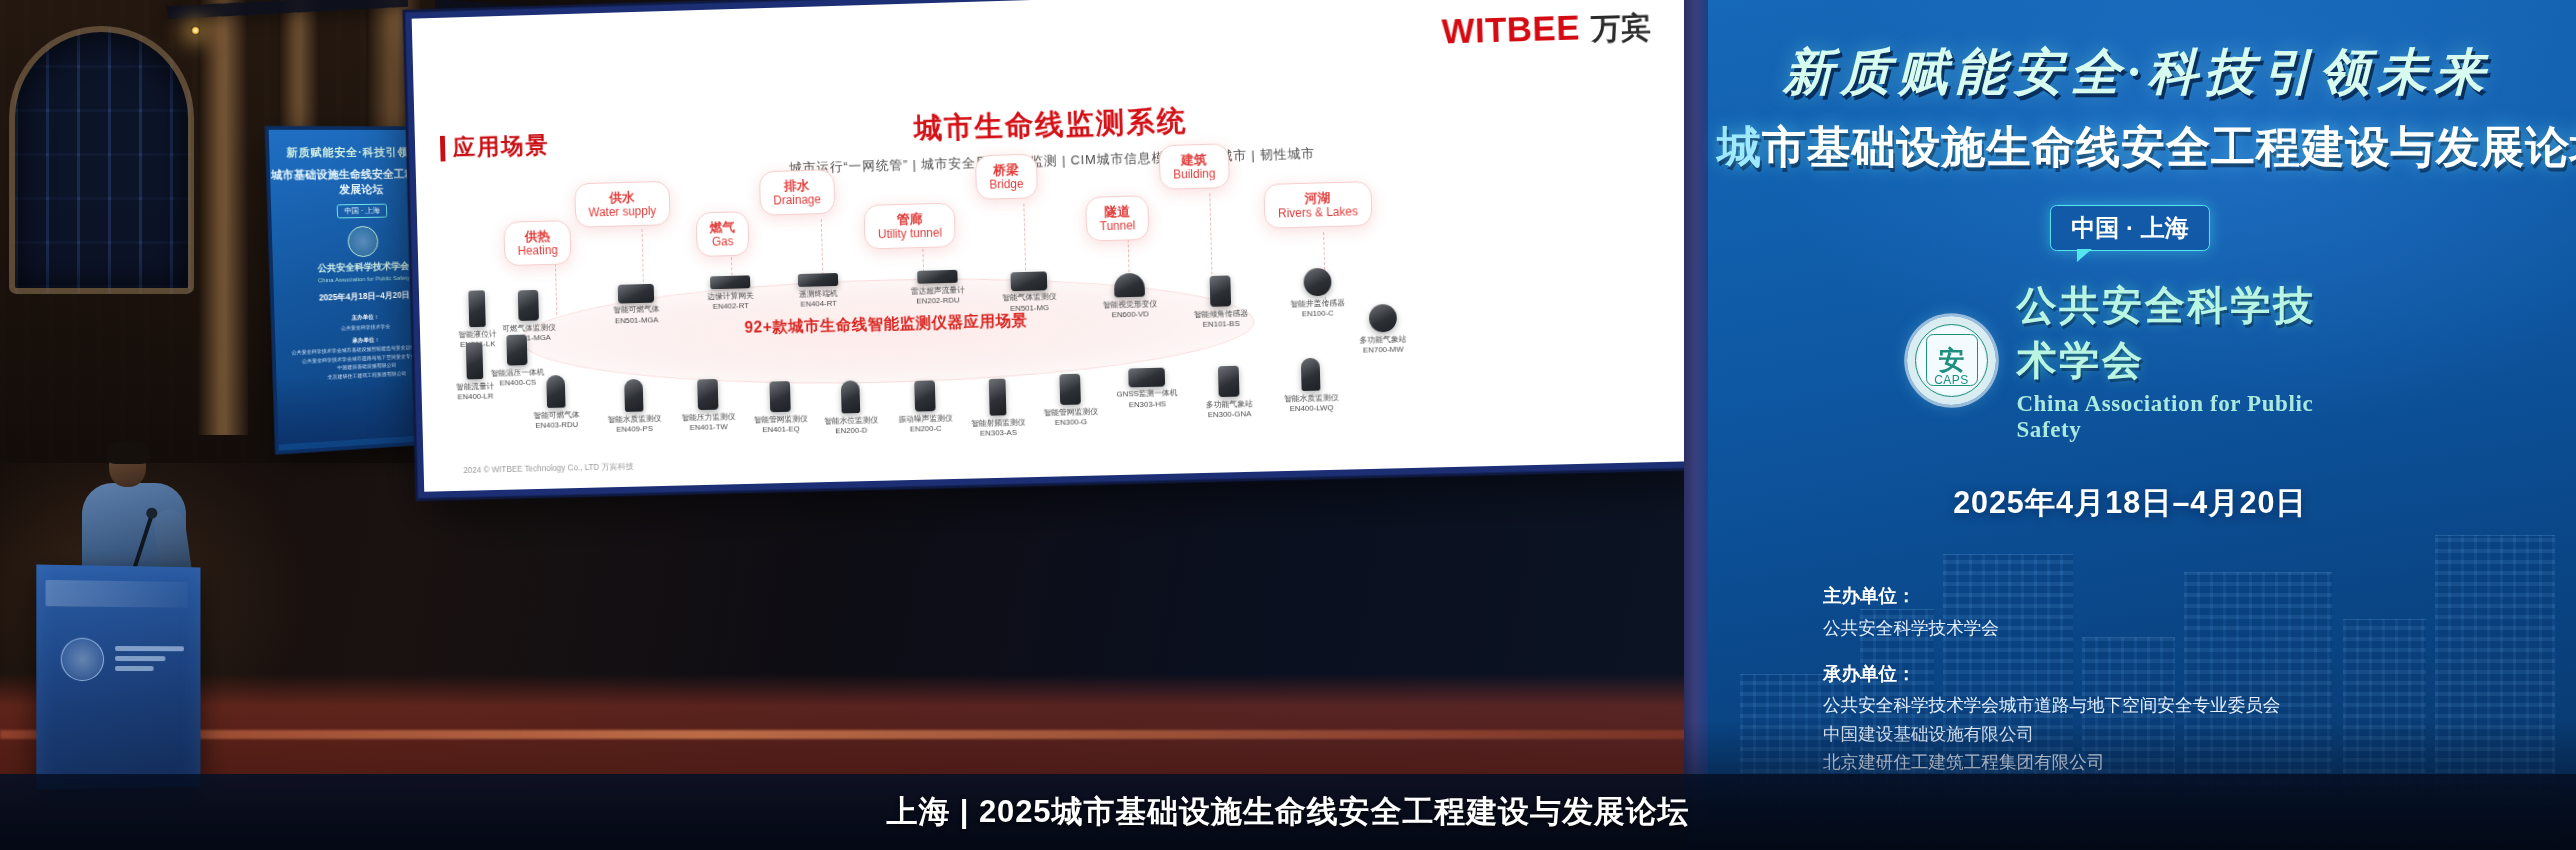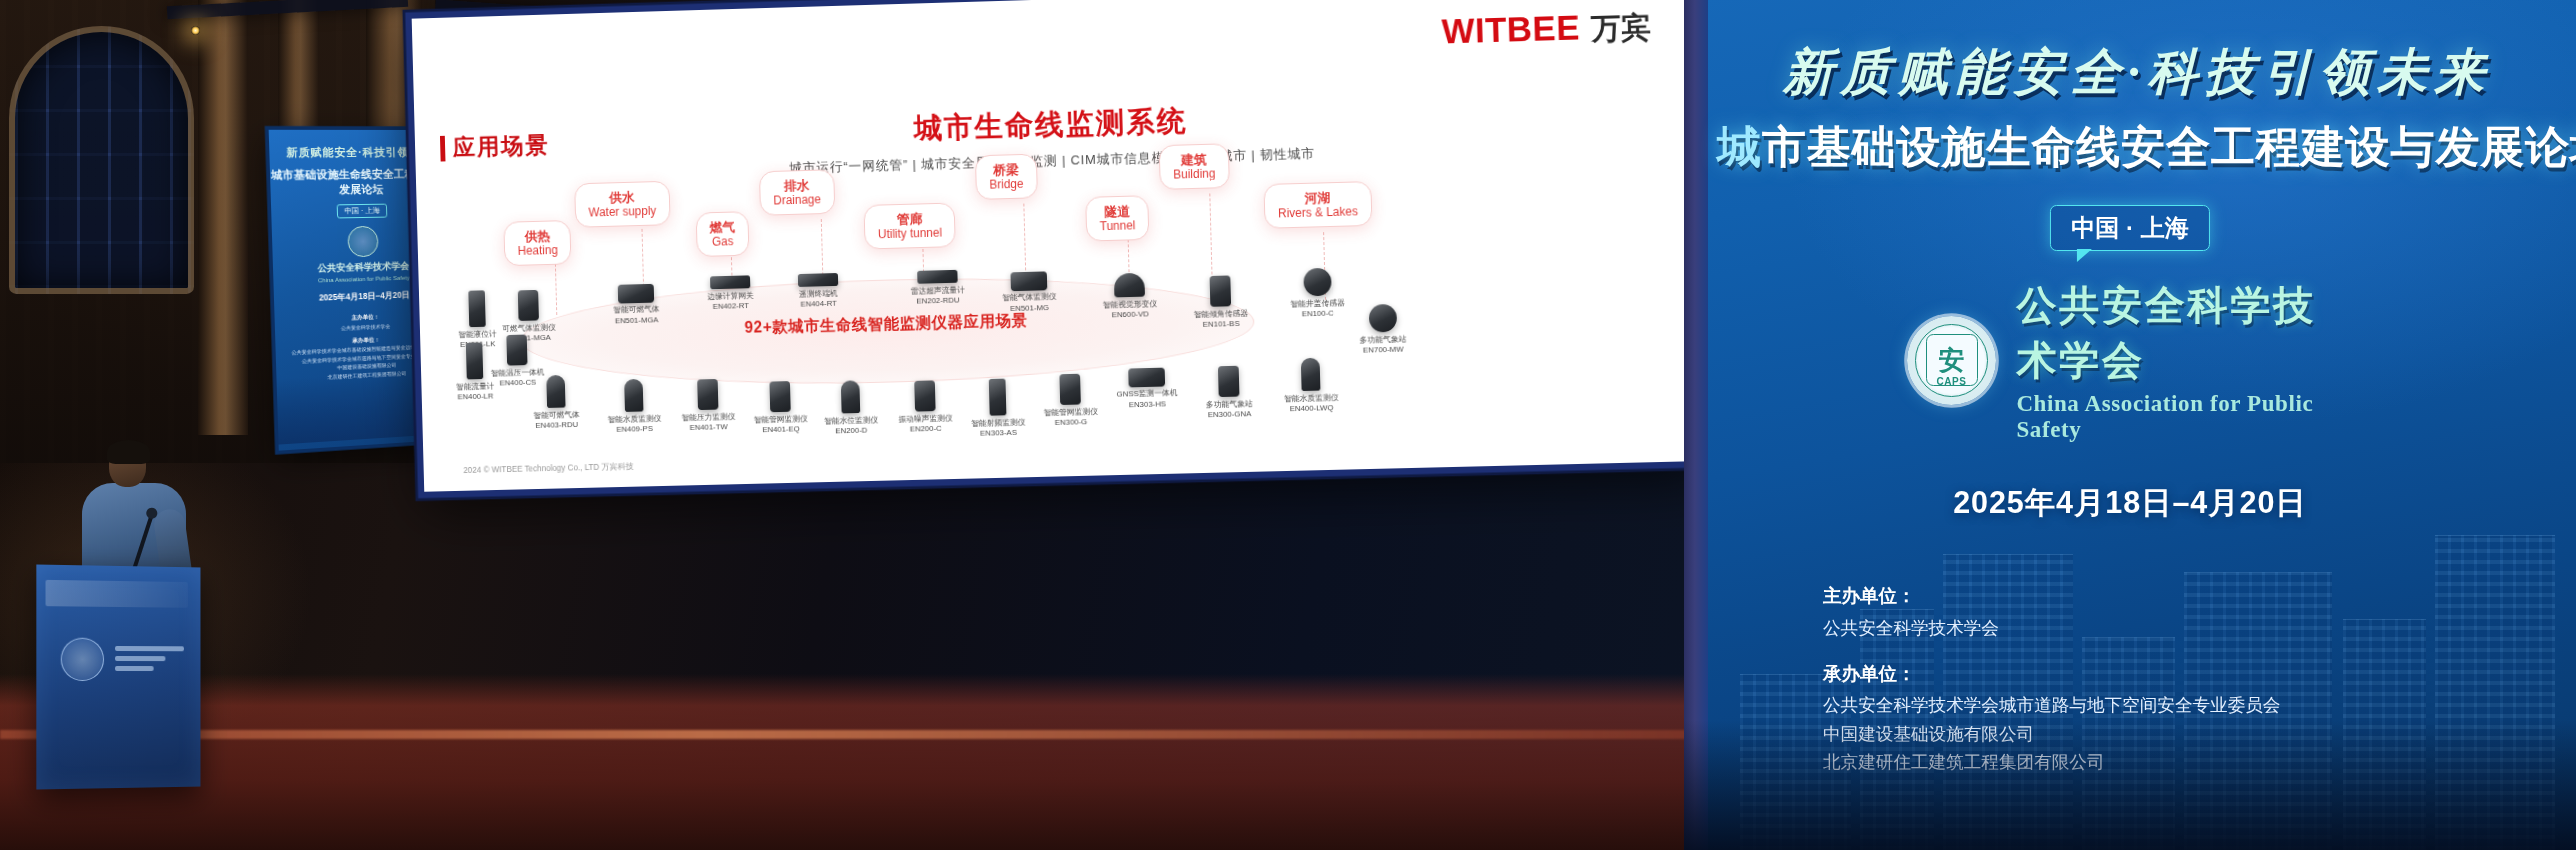--- a/index.html
+++ b/index.html
@@ -321,21 +321,21 @@
     position: absolute; inset: 8.3px; border-radius: 50%;
     border: 1.9px solid #1f8f7d;
   }
   .assoc-seal .glyph {
     position: absolute; inset: 18.5px; border-radius: 7.4px; border: 1.9px solid #1f8f7d;
     display: flex; align-items: center; justify-content: center;
     color: #1f8f7d; font-size: 26px; font-weight: 700;
   }
   .assoc-seal .caps {
     position: absolute; left: 0; right: 0; bottom: 17.6px; text-align: center;
-    font-size: 10px; font-weight: 700; color: #1f8f7d; letter-spacing: 0.5px;
+    font-size: 12px; font-weight: 400; color: #1f8f7d; letter-spacing: 0.5px;
   }
   .assoc-text .cn {
     font-size: 40px; font-weight: 800; color: #b9f5e2; letter-spacing: 2.8px;
     text-shadow: 0 0 13px rgba(110,255,215,.4), 1.9px 2.8px 0 rgba(3,30,70,.6);
   }
   .assoc-text .en {
     font-family: "Liberation Serif", serif; font-weight: 700;
     font-size: 23px; color: #a9e9de; letter-spacing: 0.6px; margin-top: 2.8px;
   }
 
@@ -654,15 +654,18 @@
       <div class="gap"></div>
       <div class="hd">承办单位：</div>
       <div class="ln">公共安全科学技术学会城市道路与地下空间安全专业委员会</div>
       <div class="ln">中国建设基础设施有限公司</div>
       <div class="ln">北京建研住工建筑工程集团有限公司</div>
     </div>
 
     <div class="poster-dark-bottom"></div>
   </div>
 
+  <div class="caption-bar">
+    <div class="txt">上海 | 2025城市基础设施生命线安全工程建设与发展论坛</div>
+  </div>
 
 </div>
 
 
 </body></html>

